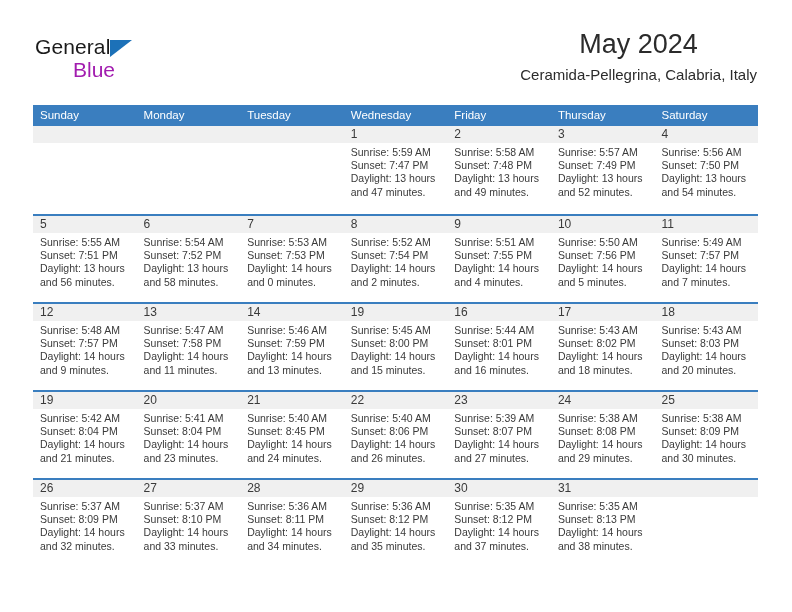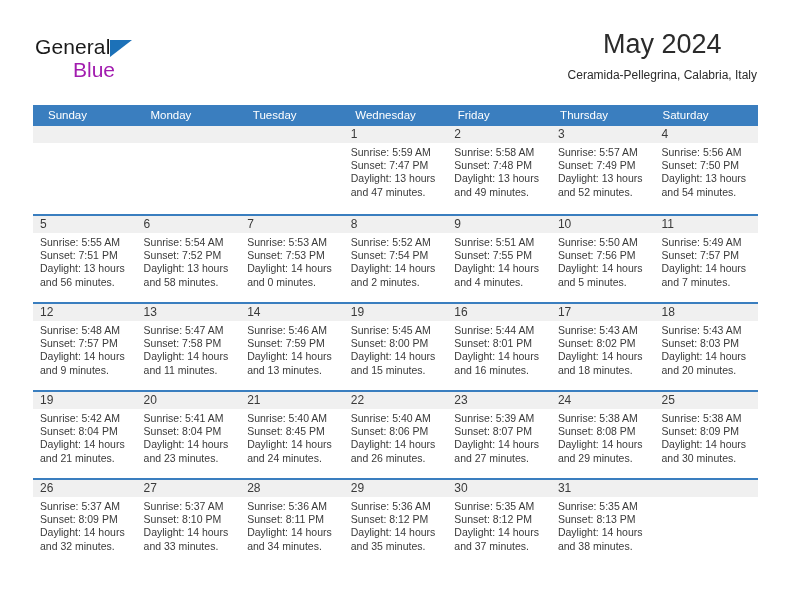--- a/index.html
+++ b/index.html
@@ -74,39 +74,38 @@
     text-align: center;
   }
   .cal-title {
     font-size: 27px;
     line-height: 32px;
     color: #2b2b2b;
     font-weight: normal;
     margin: 0;
   }
   .cal-subtitle {
-    font-size: 12px;
+    font-size: 15px;
     line-height: 20px;
     color: #2b2b2b;
     margin: 5px 0 0 0;
     white-space: nowrap;
   }
 
   
   .calendar {
     position: absolute;
     left: 33px;
     top: 105px;
     width: 725px;
   }
   .dow-row {
     display: flex;
     background: #3a7ebf;
     height: 21px;
-    padding-left: 8px;
   }
   .dow-cell {
     flex: 1 1 0;
     color: #ffffff;
     font-size: 11.5px;
     line-height: 21px;
     padding-left: 7px;
     box-sizing: border-box;
     white-space: nowrap;
     overflow: hidden;

